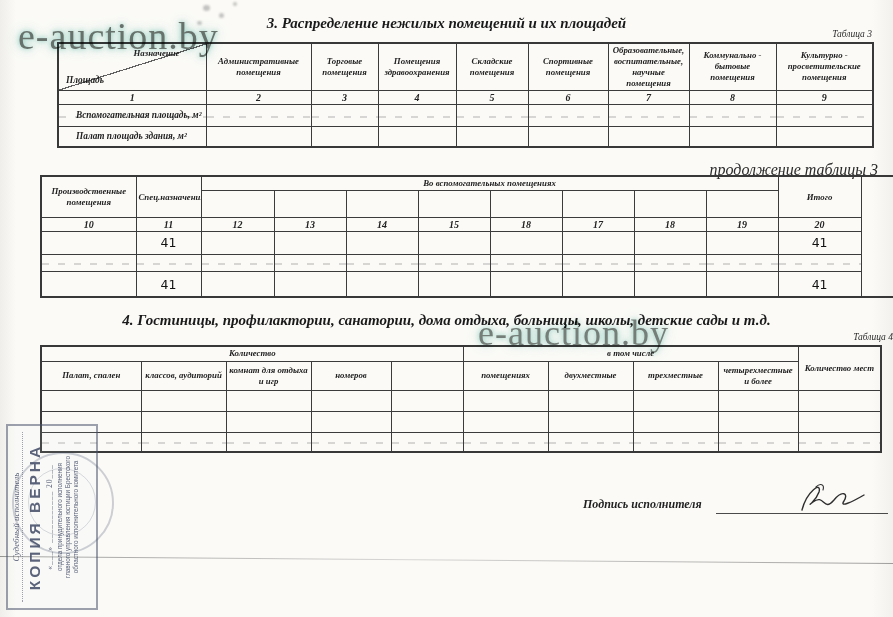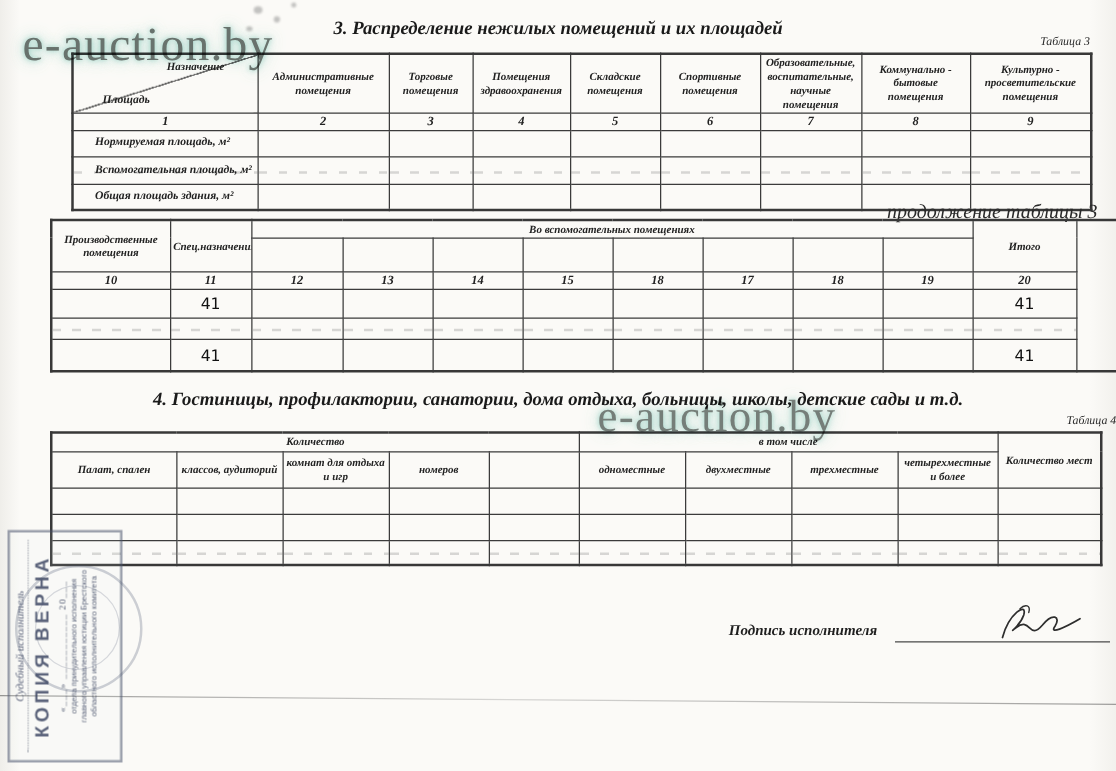--- a/index.html
+++ b/index.html
@@ -47,21 +47,21 @@
   tr.smudged td{
     background-image:repeating-linear-gradient(90deg,rgba(105,105,105,.25) 0 7px,rgba(105,105,105,0) 7px 16px);
     background-size:100% 2px;background-position:0 58%;background-repeat:no-repeat;font-family:Liberation Serif, serif;
   }
   
   td.corner{
     position:relative;padding:0;
     background-image:linear-gradient(to bottom right,transparent calc(50% - 0.6px),rgba(70,70,70,.85) calc(50% - 0.6px),rgba(70,70,70,.85) calc(50% + 0.6px),transparent calc(50% + 0.6px));
   }
   td.corner .c-top{position:absolute;top:4px;right:26px;font:bold italic 8.8px "Liberation Serif",serif;}
-  td.corner .c-bottom{position:absolute;bottom:5px;left:23px;font:bold italic 9.3px "Liberation Serif",serif;}
+  td.corner .c-bottom{position:absolute;bottom:5px;left:7px;font:bold italic 9.3px "Liberation Serif",serif;}
   
   .wm{
     position:absolute;
     font:38px "Liberation Serif",serif;letter-spacing:1px;color:#55615c;
     text-shadow:0 0 4px rgba(138,205,193,.95),0 0 9px rgba(138,205,193,.65),0 0 14px rgba(138,205,193,.45);
     mix-blend-mode:multiply;opacity:.88;pointer-events:none;white-space:nowrap;
   }
   .wm1{left:18px;top:14px;}
   .wm2{left:478px;top:312px;font-size:36px;opacity:.8;}
   
@@ -147,44 +147,33 @@
         <td>1</td>
         <td>2</td>
         <td>3</td>
         <td>4</td>
         <td>5</td>
         <td>6</td>
         <td>7</td>
         <td>8</td>
         <td>9</td>
       </tr>
-      <tr style="height:21px">
-        <td class="rowlabel">Нормируемая площадь, м²</td>
-        <td></td>
-          <td></td>
-        <td></td>
-          <td></td>
-        <td></td>
-          <td></td>
-        <td></td>
-          <td></td>
-      </tr>
       <tr class="smudged" style="height:22px">
         <td class="rowlabel">Вспомогательная площадь, м²</td>
         <td></td>
           <td></td>
         <td></td>
           <td></td>
         <td></td>
           <td></td>
         <td></td>
           <td></td>
       </tr>
       <tr style="height:21px">
-        <td class="rowlabel">Общая площадь здания, м²</td>
+        <td class="rowlabel">Палат площадь здания, м²</td>
         <td></td>
           <td></td>
         <td></td>
           <td></td>
         <td></td>
           <td></td>
         <td></td>
           <td></td>
       </tr>
     </tbody>
@@ -300,21 +289,21 @@
         <td colspan="5">Количество</td>
         <td colspan="4">в том числе</td>
         <td rowspan="2">Количество мест</td>
       </tr>
       <tr style="height:29px">
         <td>Палат, спален</td>
         <td>классов, аудиторий</td>
         <td>комнат для отдыха и игр</td>
         <td>номеров</td>
         <td></td>
-        <td>одноместные</td>
+        <td>помещениях</td>
         <td>двухместные</td>
         <td>трехместные</td>
         <td>четырехместные и более</td>
       </tr>
       <tr style="height:21px">
         <td></td>
           <td></td>
         <td></td>
           <td></td>
         <td></td>

